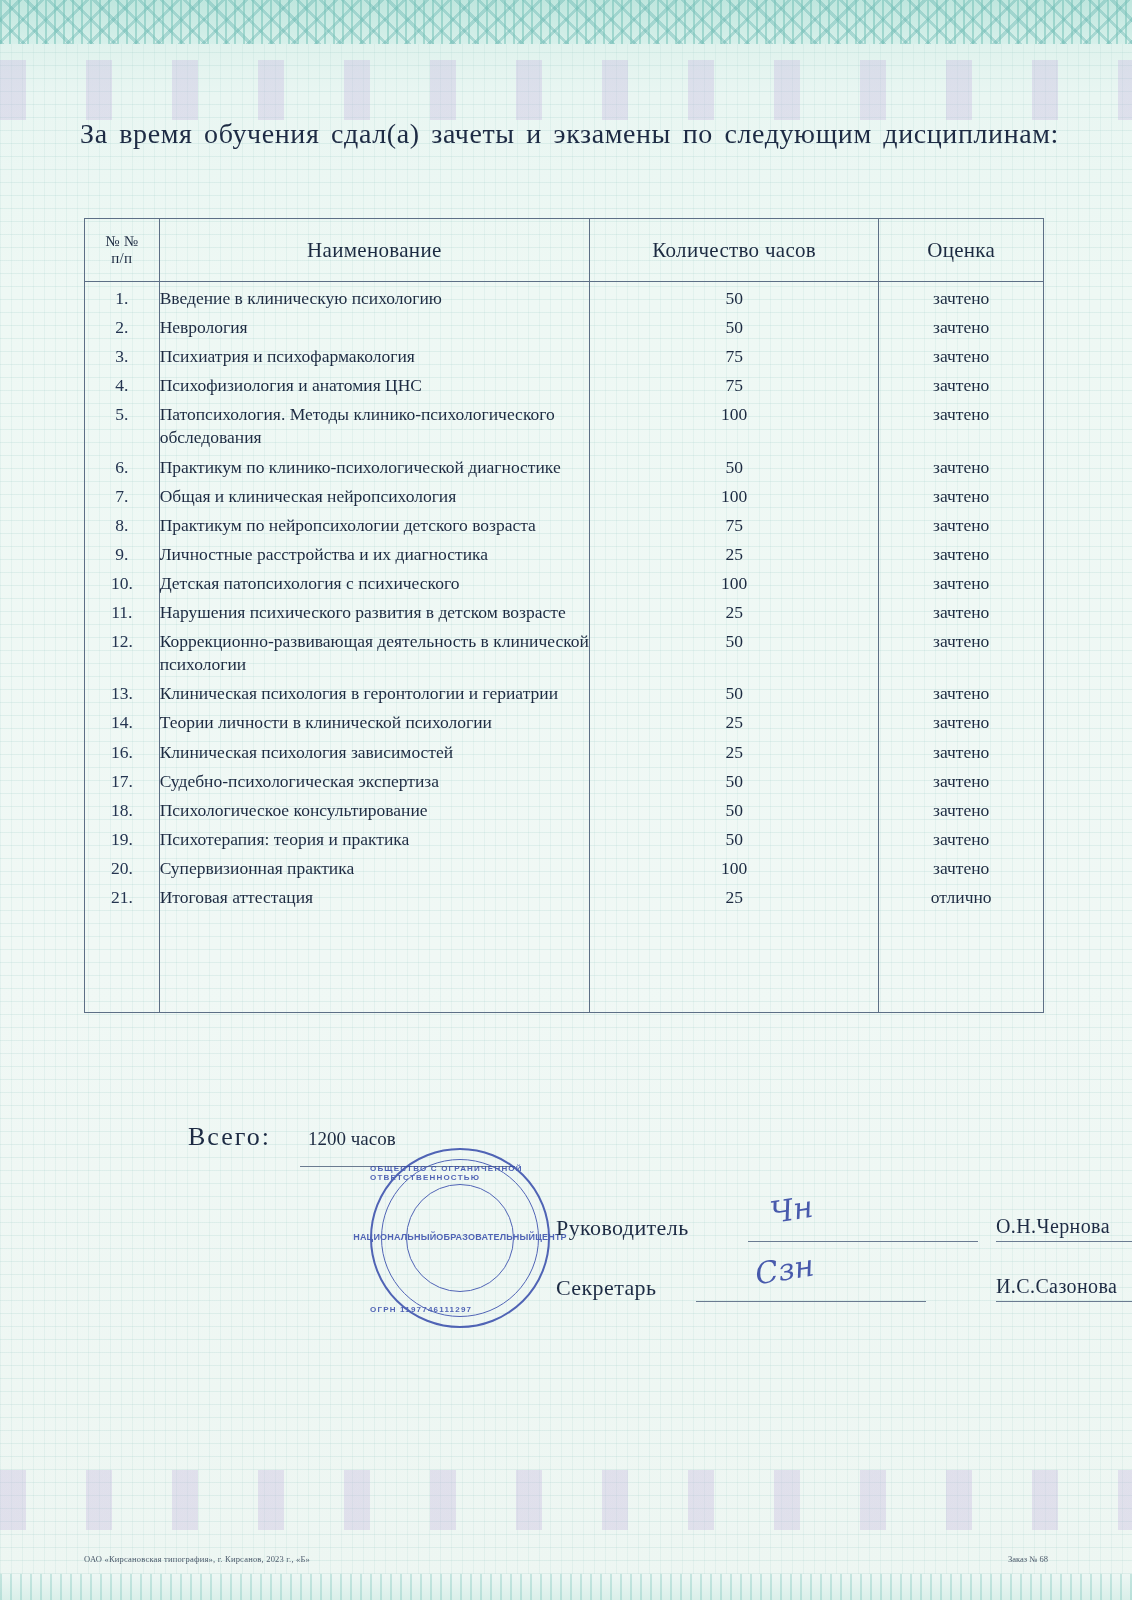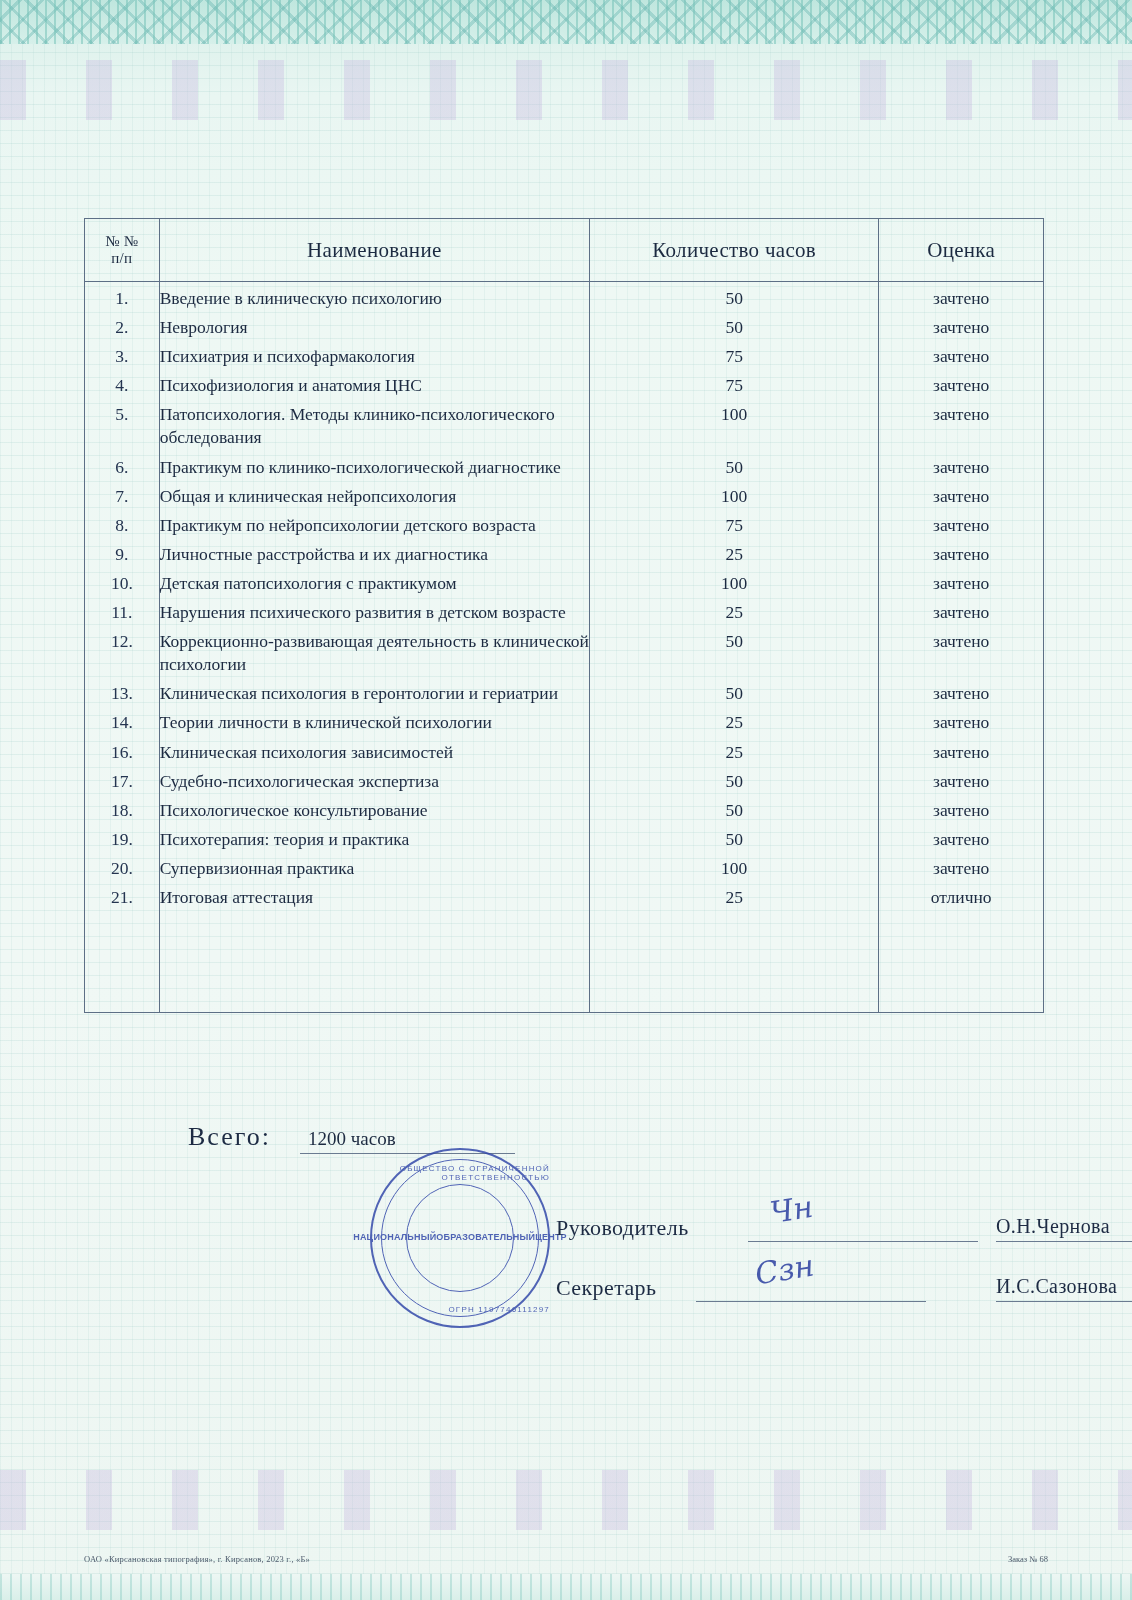--- a/index.html
+++ b/index.html
@@ -148,21 +148,21 @@
     color: #1d2b44;
   }
   .total-value {
     position: absolute;
     top: 1128px;
     left: 300px;
     width: 215px;
     font-size: 19px;
     color: #1c2a41;
     border-bottom: 1px solid #6a7b91;
-    padding-bottom: 3px;
+    padding-bottom: 16px;
     padding-left: 8px;
     box-sizing: border-box;
   }
 
   .sign-row {
     position: absolute;
     font-size: 22px;
     color: #1d2b44;
     letter-spacing: 0.4px;
   }
@@ -235,24 +235,24 @@
     text-align: center;
     font-family: "Liberation Sans", sans-serif;
     font-size: 9px;
     font-weight: bold;
     line-height: 1.25;
     letter-spacing: .2px;
   }
   .stamp .arc {
     position: absolute;
     left: 0; right: 0;
-    text-align: right;
+    text-align: left;
     font-family: "Liberation Sans", sans-serif;
     font-size: 8px;
-    font-weight: normal;
+    font-weight: bold;
     letter-spacing: 1.2px;
   }
   .stamp .arc-top { top: 16px; }
   .stamp .arc-bottom { bottom: 14px; margin-top: 40px; }
 
   
   .footer-left {
     position: absolute;
     bottom: 36px;
     left: 84px;
@@ -275,20 +275,21 @@
 
 <div class="page">
   <div class="guilloche-top"></div>
   <div class="microtext"></div>
   <div class="watermark-band band-a"></div>
   <div class="watermark-band band-b"></div>
   <div class="guilloche-bottom"></div>
 
   <div class="content">
 
+    <div class="heading">За время обучения сдал(а) зачеты и экзамены по следующим дисциплинам:</div>
 
     <table class="grades">
       <thead>
         <tr>
           <th class="c-num">
             <div class="num-head">
               <div>№ №</div>
               <div>п/п</div>
             </div>
           </th>
@@ -347,21 +348,21 @@
             <td class="mk">зачтено</td>
           </tr>
           <tr>
             <td class="n">9.</td>
             <td class="nm">Личностные расстройства и их диагностика</td>
             <td class="hr">25</td>
             <td class="mk">зачтено</td>
           </tr>
           <tr>
             <td class="n">10.</td>
-            <td class="nm">Детская патопсихология с практикумом</td>
+            <td class="nm">Детская патопсихология с психического</td>
             <td class="hr">100</td>
             <td class="mk">зачтено</td>
           </tr>
           <tr>
             <td class="n">11.</td>
             <td class="nm">Нарушения психического развития в детском возрасте</td>
             <td class="hr">25</td>
             <td class="mk">зачтено</td>
           </tr>
           <tr>

